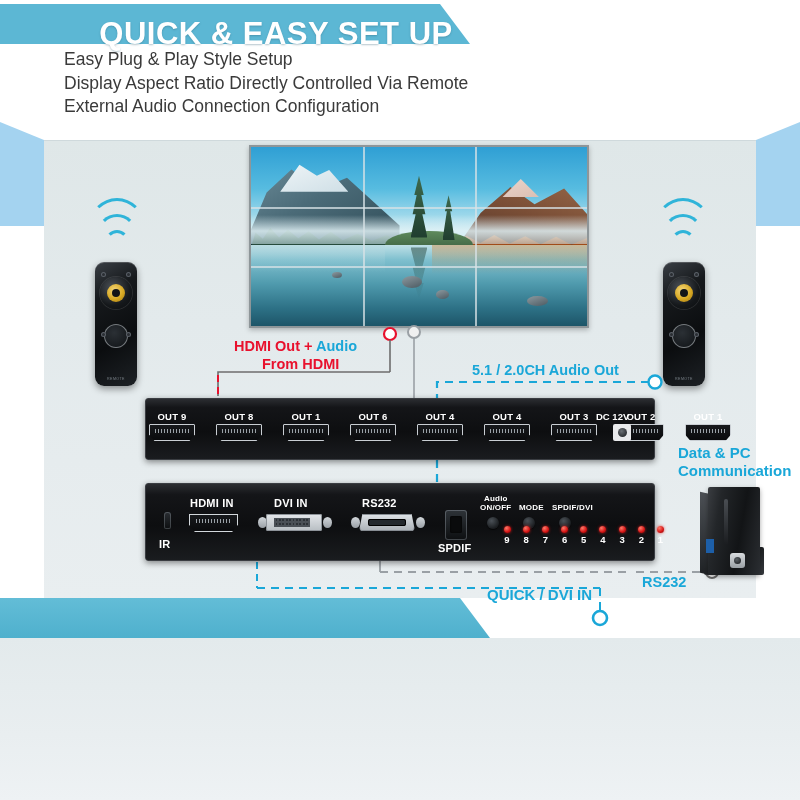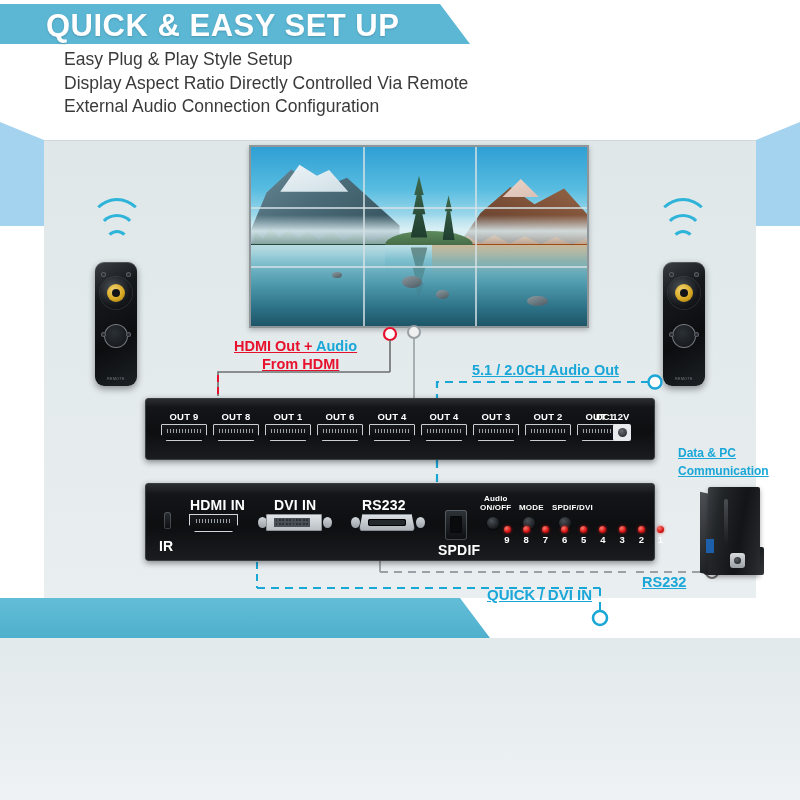--- a/index.html
+++ b/index.html
@@ -11,24 +11,25 @@
   }
   #root{position:absolute;inset:0;width:800px;height:800px;}
 
   
   .hdr-band{
     position:absolute;left:0;top:4px;width:470px;height:40px;
     background:#5cb7d4;
     clip-path:polygon(0 0, 440px 0, 470px 40px, 0 40px);
   }
   .hdr-title{
-    position:absolute;left:46px;top:8px;width:460px;height:36px;
+    position:absolute;left:46px;top:16px;width:460px;height:36px;
     line-height:36px;color:#ffffff;font-weight:bold;font-size:31px;
     letter-spacing:.5px;white-space:nowrap;
     text-shadow:0 1px 2px rgba(40,90,110,.35);
+    text-align:center;
   }
   .sub-list{position:absolute;left:64px;top:48px;width:620px;}
   .sub-list div{
     font-size:17.5px;color:#3a3a3a;line-height:23.5px;white-space:nowrap;
   }
 
   
   .wing{position:absolute;top:122px;height:104px;background:#a4d3f0;}
   .wing-l{left:0;width:44px;clip-path:polygon(0 0,44px 18px,44px 104px,0 104px);}
   .wing-r{right:0;width:44px;clip-path:polygon(0 18px,44px 0,44px 104px,0 104px);}
@@ -127,56 +128,56 @@
   .wv-left{left:88px;top:212px;}
   .wv-right{right:88px;top:212px;}
   .waves span{position:absolute;left:50%;bottom:0;transform:translateX(-50%);
     border:3px solid #2fb4d9;border-bottom-color:transparent;
     border-left-color:transparent;border-right-color:transparent;border-radius:50%;}
   .waves .w1{width:18px;height:18px;}
   .waves .w2{width:34px;height:34px;}
   .waves .w3{width:50px;height:50px;}
 
   
-  .lbl{position:absolute;font-weight:bold;white-space:nowrap;text-decoration:underline;}
+  .lbl{position:absolute;font-weight:bold;white-space:nowrap;}
   .lbl-hdmiout{left:234px;top:338px;font-size:14.5px;color:#e8112d;}
   .lbl-hdmiout .blue{color:#1aa7d8;}
   .lbl-fromhdmi{left:262px;top:356px;font-size:14.5px;color:#e8112d;}
   .lbl-audioout{left:472px;top:362px;font-size:14.5px;color:#1aa7d8;}
-  .lbl-datapc{left:678px;top:444px;font-size:12px;color:#1aa7d8;line-height:18px;
+  .lbl-datapc{left:678px;top:444px;font-size:15px;color:#1aa7d8;line-height:18px;
     font-weight:bold;}
   .lbl-rs232b{left:642px;top:574px;font-size:14.5px;color:#1aa7d8;}
   .lbl-hdmidviin{left:487px;top:586px;font-size:15px;color:#1aa7d8;}
 
   
   .panel{position:absolute;left:145px;width:510px;
     background:linear-gradient(180deg,#2b2d31 0%,#141518 14%,#0d0e10 55%,#1a1c1f 100%);
     border:1px solid #3a3d42;border-radius:3px;box-sizing:border-box;
     box-shadow:0 2px 6px rgba(0,0,0,.45);}
   .panel-out{top:398px;height:62px;}
   .panel-in{top:483px;height:78px;}
 
-  .ports{position:absolute;left:12px;top:12px;display:flex;gap:0;}
+  .ports{position:absolute;left:0;top:12px;display:flex;gap:15px;}
   .port{width:52px;text-align:center;}
   .port .pl{font-size:9.5px;color:#ffffff;font-weight:bold;letter-spacing:.2px;}
   .hdmi-jack{margin:2px auto 0;width:44px;height:15px;
     background:linear-gradient(180deg,#17191c,#0a0b0d);
     border:1.2px solid #c9ced3;border-radius:1px;
     clip-path:polygon(0 0,100% 0,100% 62%,88% 100%,12% 100%,0 62%);position:relative;}
   .hdmi-jack::after{content:"";position:absolute;left:5px;right:5px;top:4px;height:4px;
     background:repeating-linear-gradient(90deg,#9aa1a7 0 1.4px,transparent 1.4px 3px);}
   .dcblk{position:absolute;right:6px;top:12px;width:52px;text-align:left;}
   .dcblk .pl{font-size:9.5px;color:#fff;font-weight:bold;}
   .dcjack{margin:2px auto 0;width:18px;height:17px;background:#e9eaec;
     border-radius:2px;display:flex;align-items:center;justify-content:center;}
   .dcjack i{width:9px;height:9px;border-radius:50%;
     background:radial-gradient(circle at 40% 35%,#6b7075,#15171a);display:block;}
 
   
-  .in-lab{position:absolute;color:#fff;font-weight:bold;font-size:14px;letter-spacing:.2px;}
+  .in-lab{position:absolute;color:#fff;font-weight:bold;font-size:11px;letter-spacing:.2px;}
   .ir-pin{position:absolute;left:18px;top:28px;width:7px;height:17px;
     background:linear-gradient(180deg,#2a2e33,#0c0e10);border-radius:3px 3px 2px 2px;
     box-shadow:inset 0 0 0 1px rgba(200,210,220,.25);}
   .hdmi-in-jack{position:absolute;left:43px;top:30px;width:47px;height:16px;
     background:linear-gradient(180deg,#17191c,#0a0b0d);border:1.3px solid #d3d8dc;
     clip-path:polygon(0 0,100% 0,100% 60%,88% 100%,12% 100%,0 60%);}
   .hdmi-in-jack::after{content:"";position:absolute;left:6px;right:6px;top:4px;height:4px;
     background:repeating-linear-gradient(90deg,#9aa1a7 0 1.4px,transparent 1.4px 3px);}
   .dvi-jack{position:absolute;left:120px;top:30px;width:56px;height:17px;
     background:linear-gradient(180deg,#e4e7ea,#b7bdc2);border-radius:2px;

